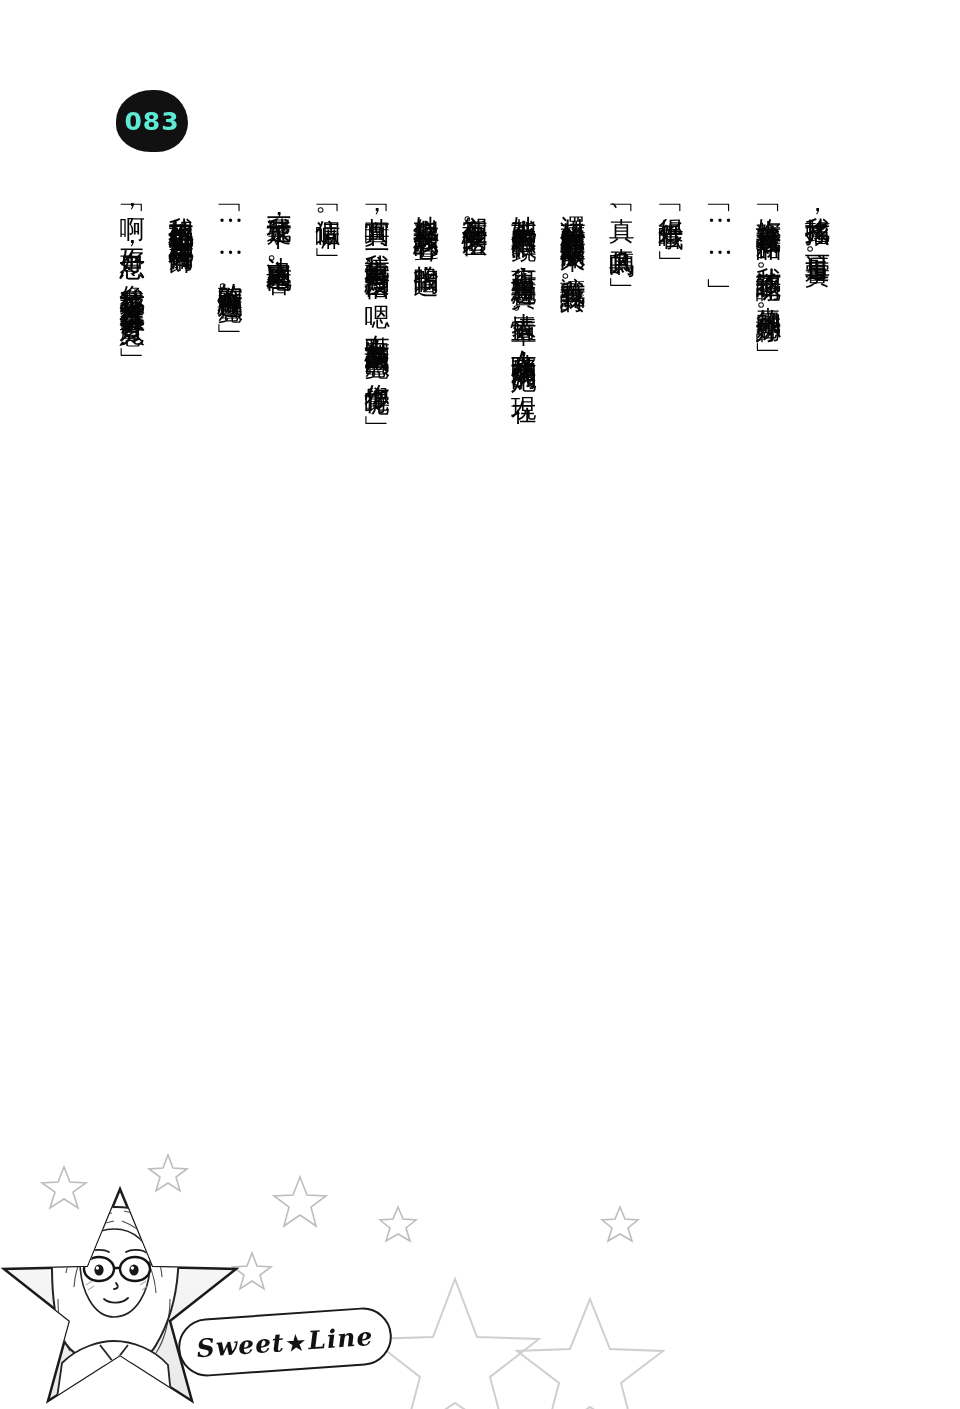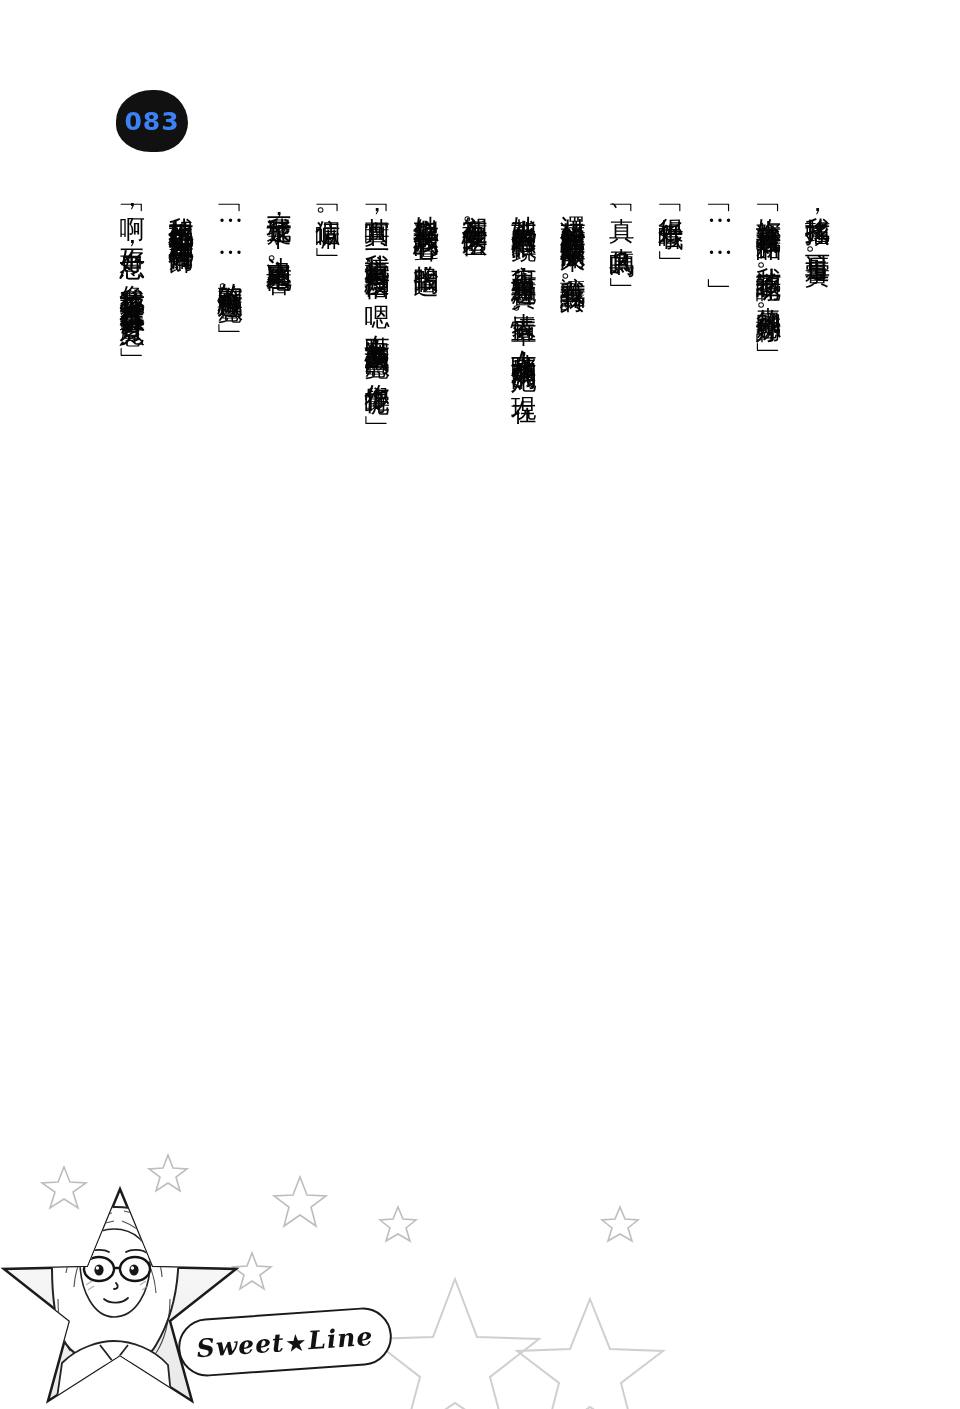--- a/index.html
+++ b/index.html
@@ -20,21 +20,21 @@
 
   
   #page-number-badge {
     position: absolute;
     left: 116px;
     top: 90px;
     width: 72px;
     height: 62px;
     background: #111111;
     border-radius: 40px 36px 34px 38px / 34px 36px 32px 30px;
-    color: #3b82f6;
+    color: #5eead4;
     font-family: "DejaVu Sans", sans-serif;
     font-weight: bold;
     font-size: 25px;
     letter-spacing: 1px;
     display: flex;
     align-items: center;
     justify-content: center;
     line-height: 1;
   }
 

